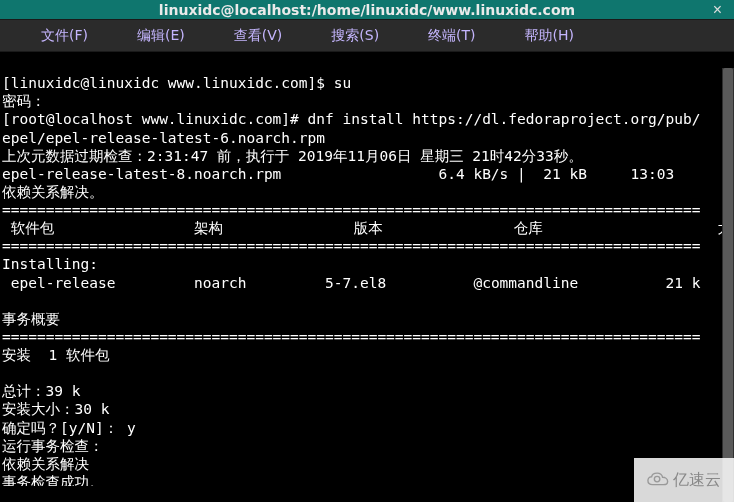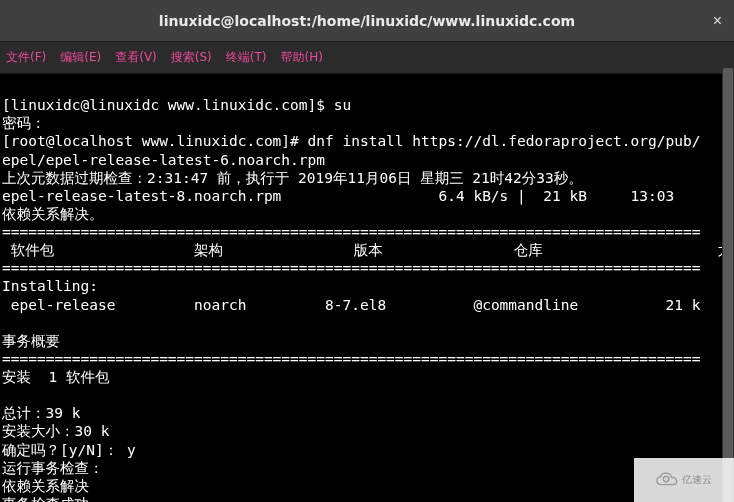--- a/index.html
+++ b/index.html
@@ -6,22 +6,22 @@
     body {
       width: 734px;
       height: 502px;
       background: #000;
       font-family: "DejaVu Sans Mono", "Liberation Mono", monospace;
       font-size: 14.5px;
       overflow: hidden;
       position: relative;
     }
     .titlebar {
-      height: 42px;
-      background: #404040;
+      height: 20px;
+      background: #0f766e;
       display: flex;
       align-items: center;
       justify-content: center;
       position: relative;
       border-bottom: 1px solid #1a1a1a;
     }
     .title {
       color: #eaeaea;
       font-family: "DejaVu Sans", "Liberation Sans", sans-serif;
       font-weight: bold;
@@ -41,24 +41,25 @@
     .menubar {
       height: 32px;
       background: #2b2b2b;
       display: flex;
       align-items: center;
       padding: 0 6px;
       gap: 14px;
       border-bottom: 1px solid #1a1a1a;
     }
     .menu-item {
-      color: #ec4899;
+      color: #c4b5fd;
       font-family: "DejaVu Sans", "Liberation Sans", sans-serif;
-      font-size: 12px;
+      font-size: 14px;
       cursor: pointer;
+      margin-left: 35px;
     }
     .terminal {
       background: #000;
       color: #fff;
       padding: 4px 2px;
       white-space: pre;
       line-height: 1.25;
       letter-spacing: 0px;
       height: calc(502px - 36px - 32px);
       overflow: hidden;
@@ -87,21 +88,21 @@
       right: 0;
       bottom: 0;
       width: 100px;
       height: 44px;
       background: rgba(255,255,255,0.85);
       display: flex;
       align-items: center;
       justify-content: center;
       font-family: sans-serif;
       color: #888;
-      font-size: 10px;
+      font-size: 16px;
       gap: 4px;
     }
     .watermark svg { width: 22px; height: 18px; }
   </style>
 </head>
 <body>
 
 <div class="titlebar">
   <span class="title">linuxidc@localhost:/home/linuxidc/www.linuxidc.com</span>
   <span class="close-btn">×</span>
@@ -121,21 +122,21 @@
 <span>密码：</span>
 <span>[root@localhost www.linuxidc.com]# dnf install https://dl.fedoraproject.org/pub/</span>
 <span>epel/epel-release-latest-6.noarch.rpm</span>
 <span>上次元数据过期检查：2:31:47 前，执行于 2019年11月06日 星期三 21时42分33秒。</span>
 <span>epel-release-latest-8.noarch.rpm                  6.4 kB/s |  21 kB     13:03    </span>
 <span>依赖关系解决。</span>
 <span>================================================================================</span>
 <span> 软件包                架构               版本               仓库                    大小</span>
 <span>================================================================================</span>
 <span>Installing:</span>
-<span class="bold"> epel-release</span><span>         noarch         8-7.el8          @commandline          21 k</span>
+<span class="bold"> epel-release</span><span>         noarch         5-7.el8          @commandline          21 k</span>
 
 <span>事务概要</span>
 <span>================================================================================</span>
 <span>安装  1 软件包</span>
 
 <span>总计：39 k</span>
 <span>安装大小：30 k</span>
 <span>确定吗？[y/N]： y</span>
 <span>运行事务检查：</span>
 <span>依赖关系解决</span>

